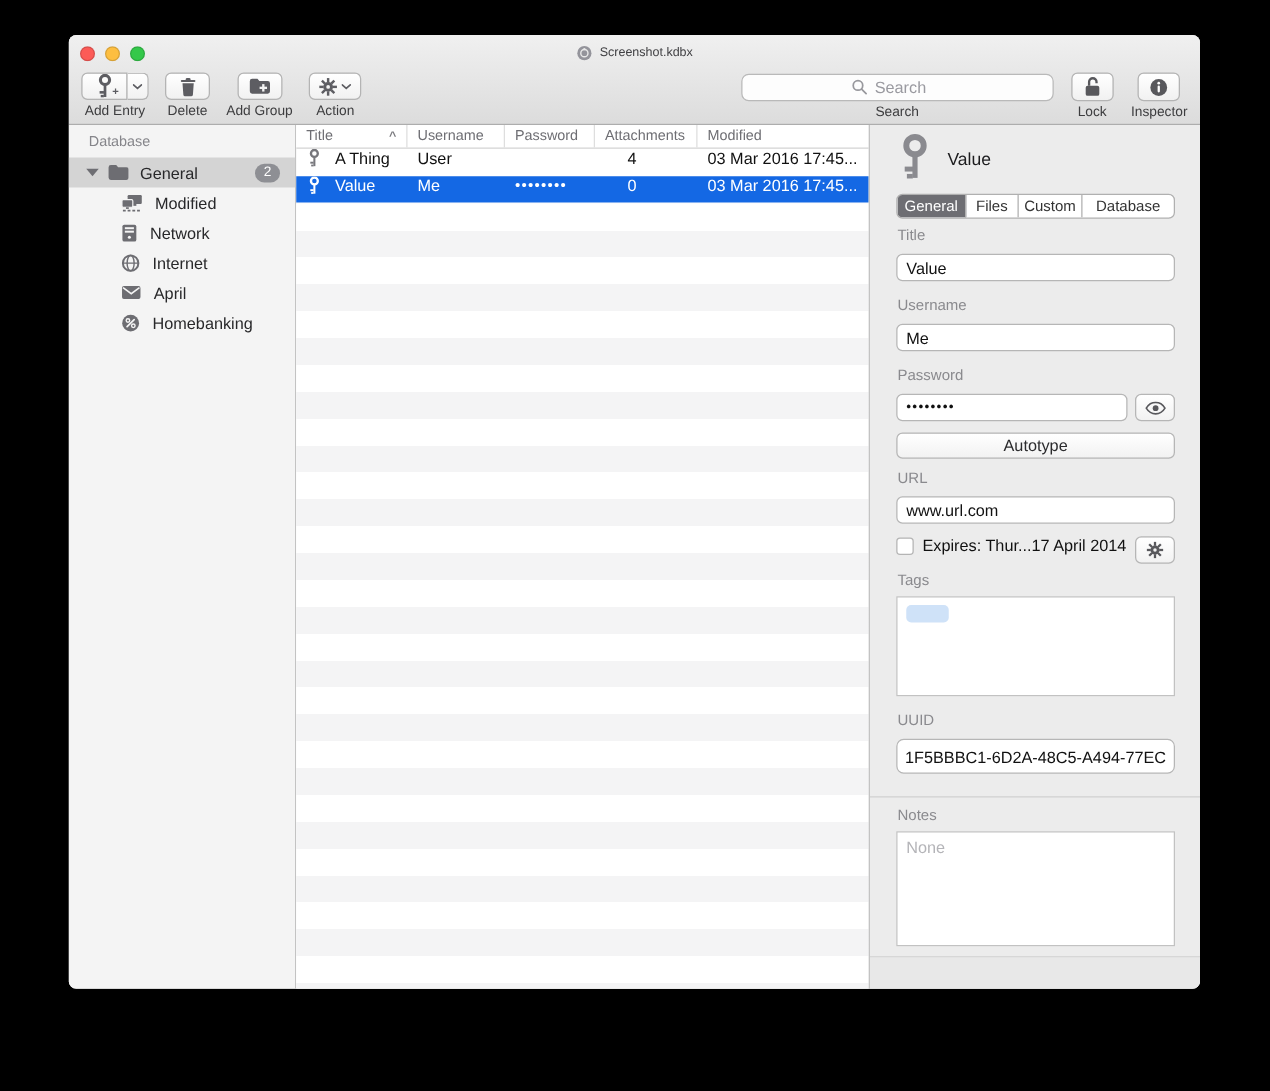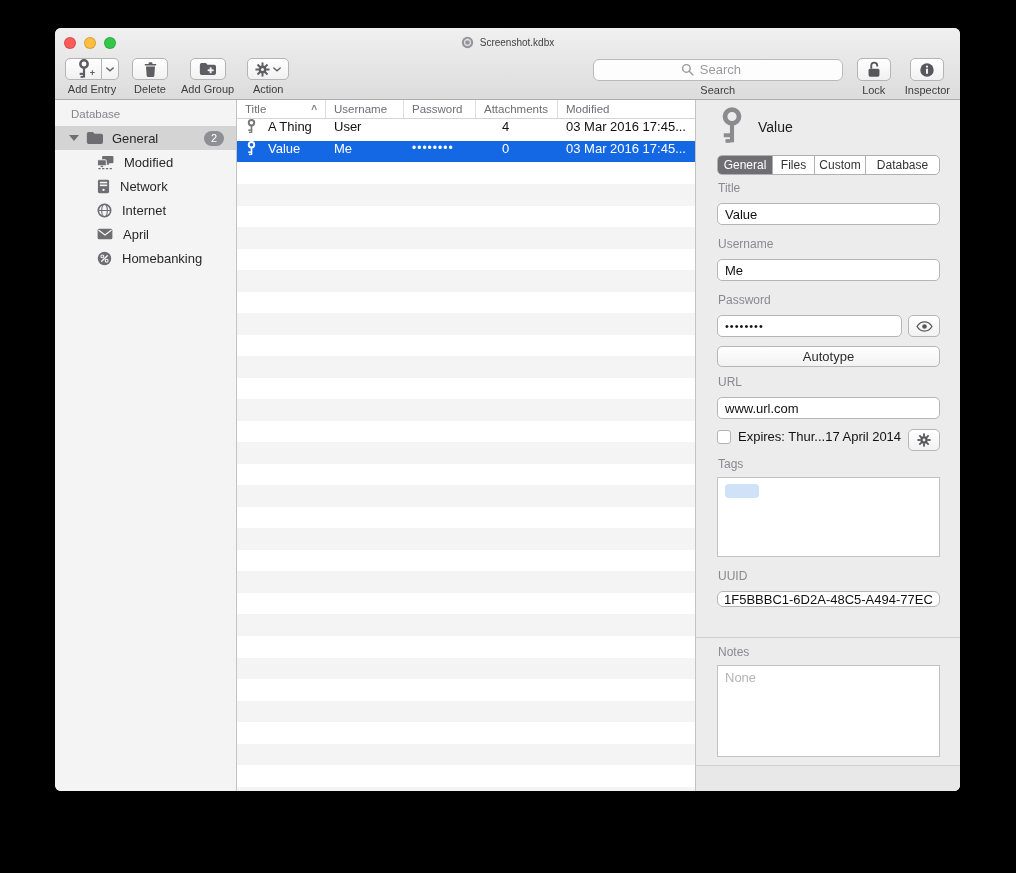--- a/index.html
+++ b/index.html
@@ -111,21 +111,21 @@
   .gen-btn { position:absolute; left:21px; top:246px; width:223px; height:21px;
     background:linear-gradient(#ffffff,#f2f2f2); border:1px solid #b6b6b6; border-radius:5px;
     font-size:13px; color:#2c2c2e; font-family:"Liberation Sans", sans-serif; }
   .mini-btn { position:absolute; width:32px; height:22px; display:flex; align-items:center; justify-content:center;
     background:linear-gradient(#ffffff,#f2f2f2); border:1px solid #b6b6b6; border-radius:5px; color:#58585c; }
   .expires-row { position:absolute; left:21px; top:329px; display:flex; align-items:center; }
   .expires-cb { appearance:none; width:14px; height:14px; border:1px solid #b4b4b4; border-radius:3px; background:#fff; margin-right:7px; }
   .expires-text { font-size:13px; color:#111; }
   .tags-box { position:absolute; left:21px; top:377px; width:223px; height:80px; background:#fff; border:1px solid #c2c2c2; }
   .tag-token { position:absolute; left:7px; top:6px; width:34px; height:14px; border-radius:4px; background:var(--tag-blue,#cfe2f8); }
-  .uuid-input { top:491px; height:16px; border-radius:6px; padding:0 4px 0 6px; }
+  .uuid-input { top:491px; height:28px; border-radius:6px; padding:0 4px 0 6px; }
   .divider { position:absolute; left:0; width:100%; height:1px; background:#d0d0d0; }
   .notes-area { position:absolute; left:21px; top:565px; width:223px; height:92px; background:#fff; border:1px solid #c2c2c2;
     font-size:13px; color:#111; padding:4px 7px; resize:none; outline:none; font-family:"Liberation Sans", sans-serif; }
   .notes-area::placeholder { color:#b4b4b8; }
   .ins-footer { position:absolute; left:0; top:666px; width:100%; height:25px; background:#e8e8e8; }
 
   svg { display:block; }
 </style>
 </head>
 <body>

